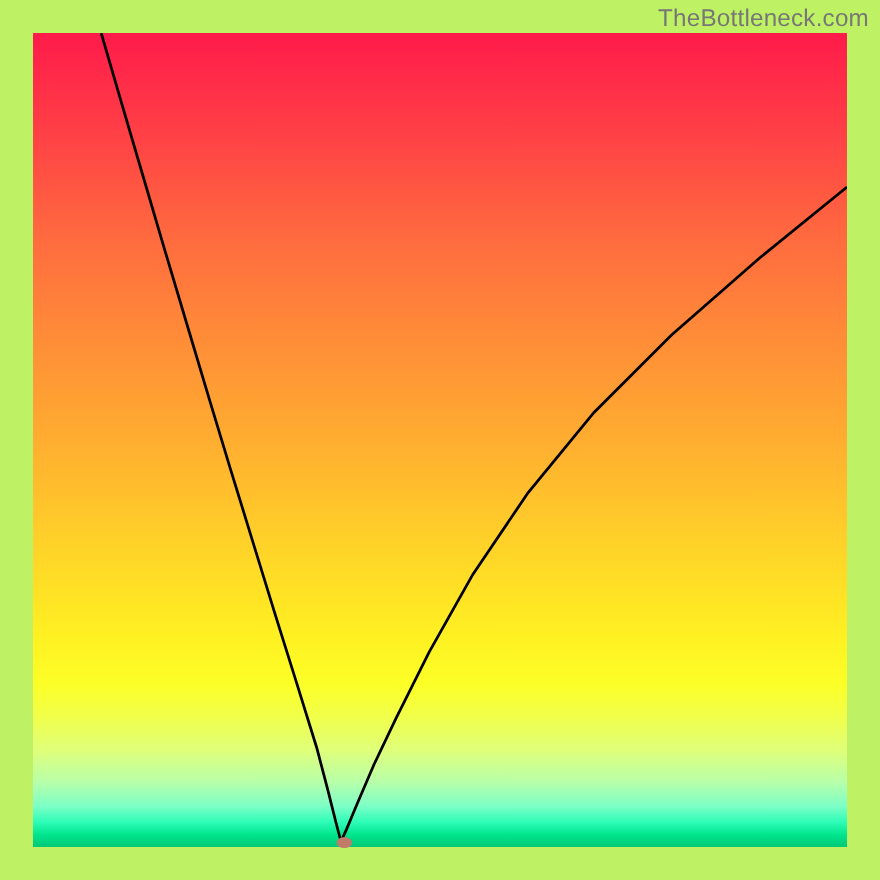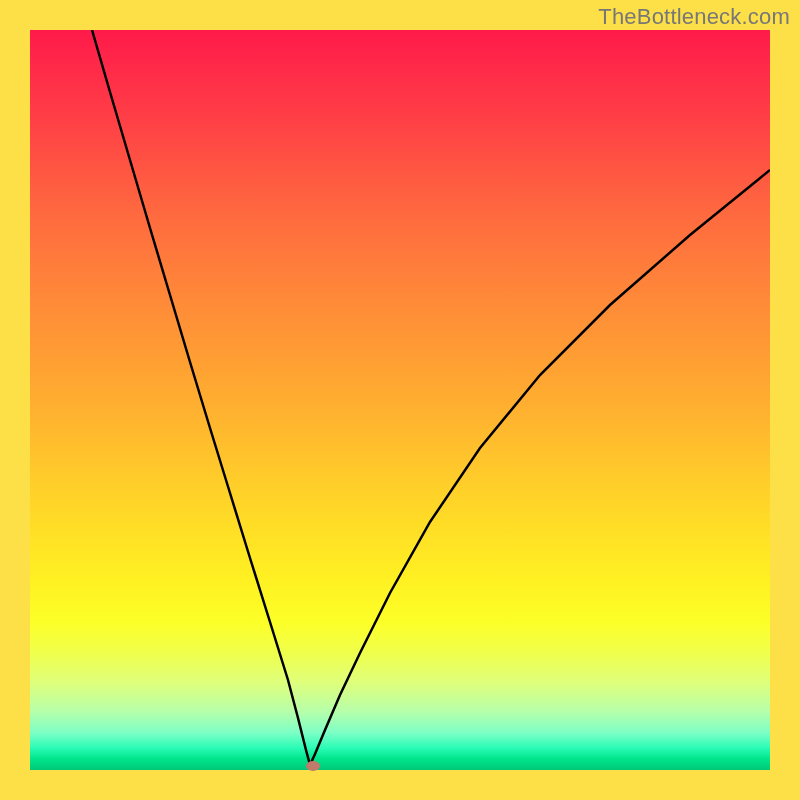--- a/index.html
+++ b/index.html
@@ -8,21 +8,21 @@
     width: 800px;
     height: 800px;
     background: #000;
     font-family: Arial, Helvetica, sans-serif;
     overflow: hidden;
   }
   .frame {
     position: absolute;
     left: 0; top: 0;
     width: 800px; height: 800px;
-    background: #fde047;
+    background: #bef264;
   }
   .plot {
     position: absolute;
     left: 30px;
     top: 30px;
     width: 740px;
     height: 740px;
   }
   .gradient {
     position: absolute;

